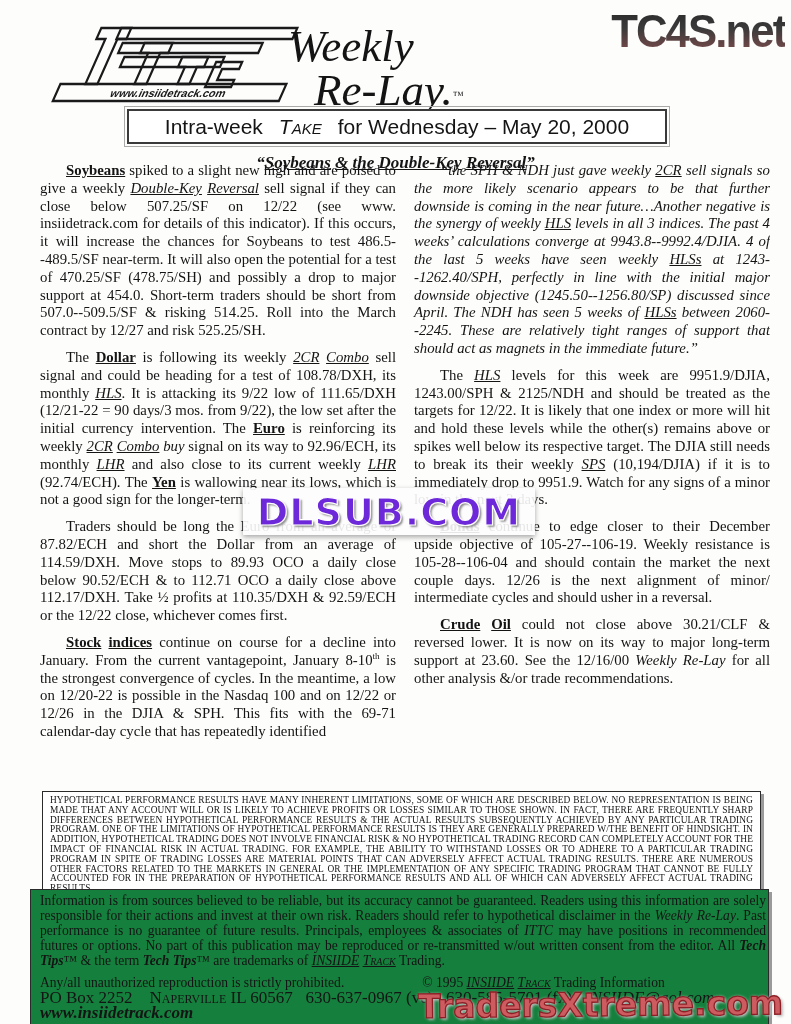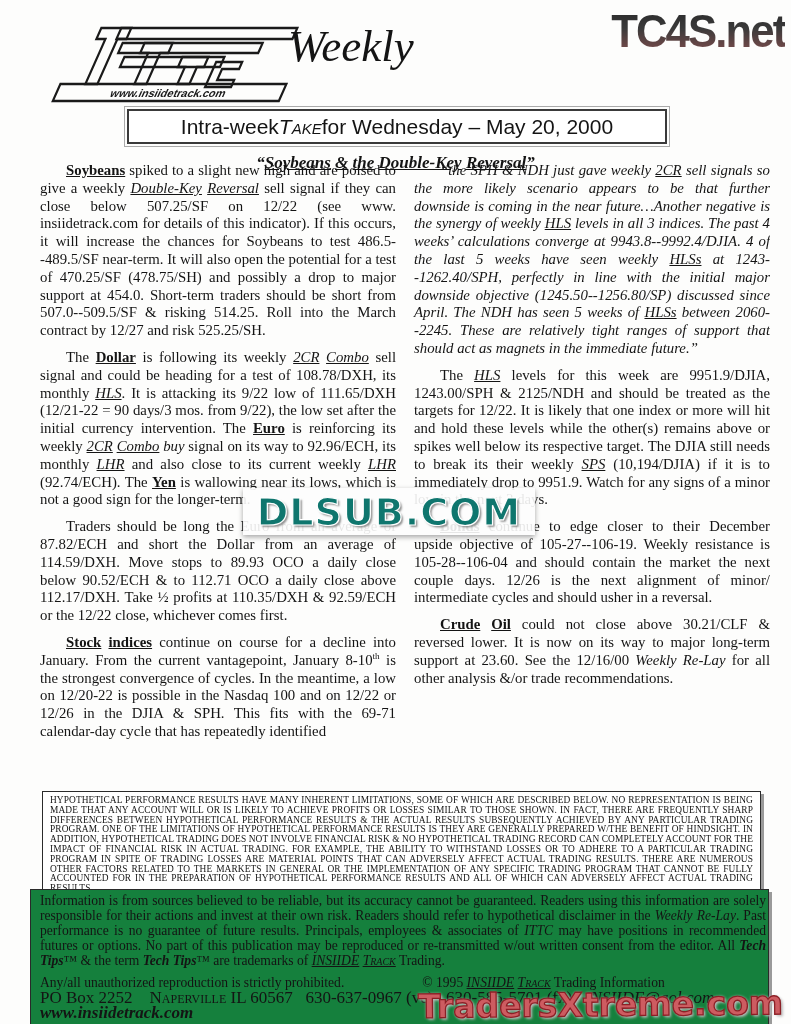--- a/index.html
+++ b/index.html
@@ -26,21 +26,21 @@
     position:absolute; left:288px; top:24px;
     font-weight:normal; font-style:italic; line-height:0.98;
     font-size:45px; white-space:nowrap;
   }
   .masthead .l2{padding-left:26px; display:block;}
   .masthead .tm{font-size:11px; font-style:normal; vertical-align:6px;}
   .alert-box{
     position:absolute; left:127px; top:109px; width:536px; height:31px;
     border:2px solid #3a3a3a; outline:1px solid #aaa; outline-offset:2px;
     background:#fff; display:flex; align-items:center; justify-content:center;
-    font-family:"Liberation Sans", sans-serif; font-size:21px; white-space:nowrap;
+    font-family:"Liberation Sans", sans-serif; font-size:21px; white-space:nowrap;gap:16px;
   }
   .headline{
     position:absolute; top:153px; left:0; width:100%; text-align:center;
     font-size:17px; font-weight:bold; font-style:italic;
   }
   
   .col{position:absolute; top:162px; height:629px; overflow:hidden; font-size:14.8px; line-height:17.8px;}
   .col-left{left:28px; width:368px;}
   .col-right{left:402px; width:368px;}
   .para{margin:0 0 9px 12px; text-align:justify;}
@@ -71,21 +71,21 @@
   .contact-line{
     margin-top:1px; font-size:17px; white-space:pre-wrap;
   }
   
   .watermark{
     position:absolute; left:243px; top:488px; width:292px; height:47px;
     background:rgba(253,253,253,0.9);
     box-shadow:0 2px 5px rgba(60,60,60,0.45);
     display:flex; align-items:center; justify-content:center;
     font-family:"DejaVu Sans", sans-serif; font-weight:bold; font-size:38px;
-    color:#0f766e; letter-spacing:1px;
+    color:#6d28d9; letter-spacing:1px;
     -webkit-text-stroke:1.2px #ffffff;
     text-shadow:2px 2px 2px rgba(110,110,110,0.75);
   }
   .tx-badge{
     position:absolute; right:8px; bottom:0px;
     font-family:"DejaVu Sans", sans-serif; font-weight:bold; font-size:33px;
     color:#cd5c61; letter-spacing:0px;
     -webkit-text-stroke:1.3px #8c2026;
     text-shadow:0 0 3px #cfcfcf, 2px 2px 3px #b5b5b5;
     transform:rotate(-0.6deg);
@@ -105,20 +105,21 @@
         <rect x="82" y="35" width="100" height="10"></rect>
         <path d="M46,6 h30 v11 h-9 v45 h-12 v-45 h-9 z"></path>
         <path d="M96,21 h28 v10 h-8 v31 h-12 v-31 h-8 z"></path>
         <path d="M140,35 h26 v10 h-7 v17 h-12 v-17 h-7 z"></path>
         <path d="M176,40 h26 v7 h-17 v11 h17 v7 h-26 z"></path>
         <text x="142" y="75" text-anchor="middle" font-size="11" font-weight="bold" font-family="Liberation Sans, sans-serif" fill="#1a1a1a" stroke="none">www.insiidetrack.com</text>
       </g>
     </svg>
     <div class="masthead">
       <span class="l1">Weekly</span>
+      <span class="l2"><span>Re-Lay.</span><span class="tm">™</span></span>
     </div>
     <div class="tc4s">TC4S.net</div>
   </div>
 
   <div class="alert-box">
       <span>Intra-week </span>
       <span class="s-i s-c">Take</span>
       <span> for Wednesday – May 20, 2000</span>
     </div>
 

